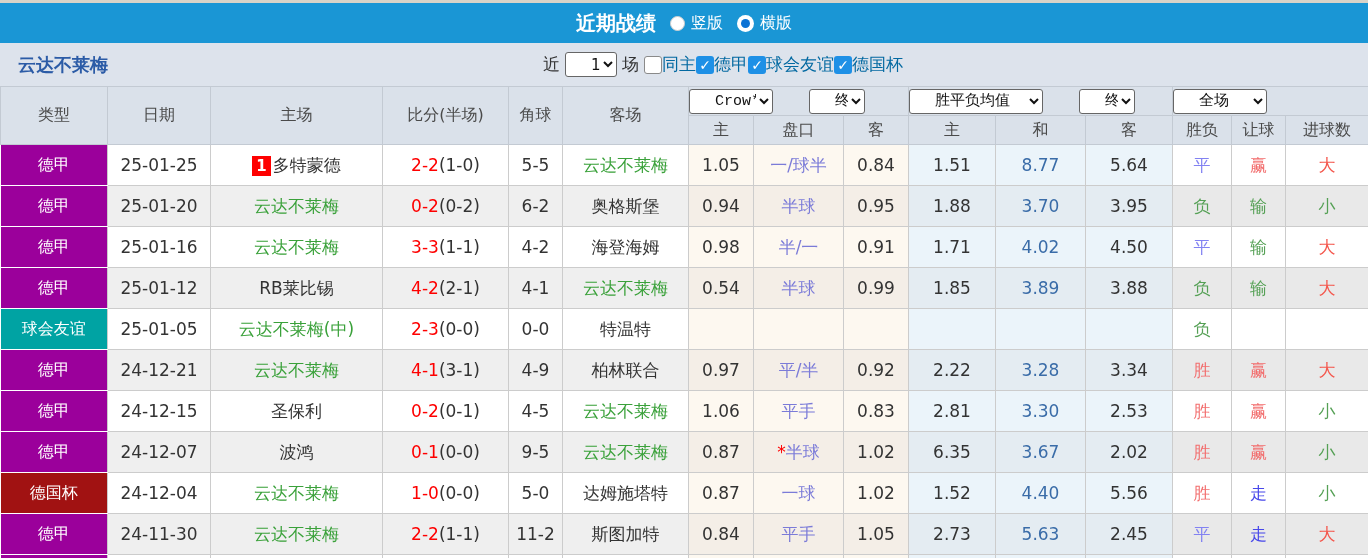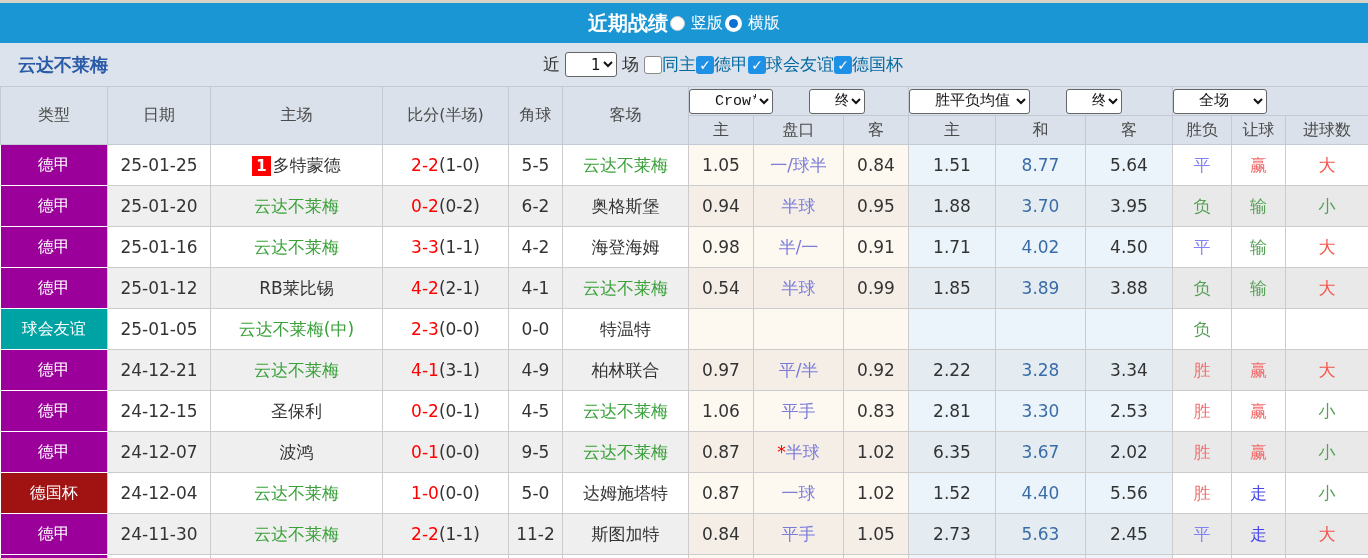--- a/index.html
+++ b/index.html
@@ -2,21 +2,21 @@
 <html><head>
 <meta charset="utf-8">
 <style>
   * { margin:0; padding:0; box-sizing:border-box; }
   body { font-family:"DejaVu Sans","Liberation Sans",sans-serif; background:#fff; }
   .app { width:1368px; height:558px; overflow:hidden; position:relative; background:#fff; }
 
   .top-strip { height:3px; background:#d8d3c8; }
 
   
-  .title-bar { height:40px; background:#1a96d5; display:flex; align-items:center; justify-content:center; gap:2px; }
+  .title-bar { height:40px; background:#1a96d5; display:flex; align-items:center; justify-content:center; gap:14px; }
   .title-bar .title { color:#fff; font-weight:bold; font-size:20px; }
   .radio-wrap { display:flex; align-items:center; gap:6px; cursor:pointer; }
   .radio-off { width:15px; height:15px; border-radius:50%; background:#fff; display:inline-block; border:1px solid #cfcfcf; }
   .radio-on { width:17px; height:17px; border-radius:50%; background:#fff; display:inline-flex; align-items:center; justify-content:center; }
   .radio-on i { width:9px; height:9px; border-radius:50%; background:#0b72d4; display:block; }
   .radio-label { color:#fff; font-size:16px; }
 
   
   .filter-bar { height:43px; background:#dde3ec; position:relative; display:flex; align-items:center; }
   .team-title { font-weight:bold; font-size:18px; color:#2b5ba6; padding-left:18px; }
@@ -124,21 +124,21 @@
         <th rowspan="2">角球</th>
         <th rowspan="2">客场</th>
         <th colspan="3" class="selcell">
           <span class="sel-row-inner">
             <select style="width:84px"><option>Crow*</option></select>
             <select style="width:56px"><option>终</option></select>
           </span>
         </th>
         <th colspan="3" class="selcell">
           <span class="sel-row-inner">
-            <select style="width:121px"><option>胜平负均值</option></select>
+            <select style="width:134px"><option>胜平负均值</option></select>
             <select style="width:56px"><option>终</option></select>
           </span>
         </th>
         <th colspan="3" class="selcell">
           <span class="sel-row-inner">
             <select style="width:94px"><option>全场</option></select>
           </span>
         </th>
       </tr>
       <tr class="hB">

